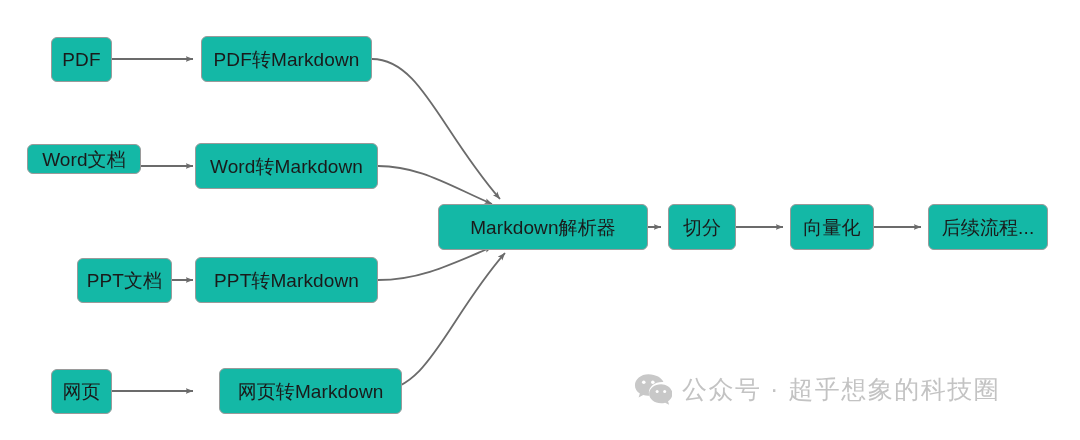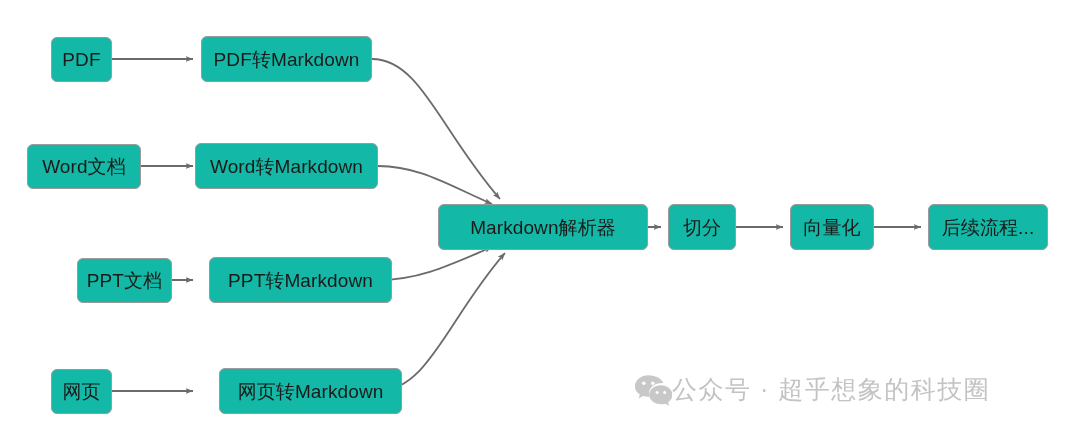--- a/index.html
+++ b/index.html
@@ -39,22 +39,22 @@
     white-space: nowrap;
   }
   .node-label {
     display: block;
     transform: translateY(-0.5px);
   }
   
   #watermark {
     position: absolute;
     display: flex;
-    align-items: flex-end;
-    gap: 0;
+    align-items: flex-start;
+    gap: 10px;
     color: #c3c3c3;
     font-size: 25px;
     letter-spacing: 1.5px;
     white-space: nowrap;
   }
   #watermark .wechat-icon {
     display: block;
     width: 38px;
     height: 32px;
   }
@@ -89,33 +89,33 @@
   </svg>
 
   <div class="node" style="left:51px; top:37px; width:61px; height:45px;">
     <span class="node-label">PDF</span>
   </div>
 
   <div class="node" style="left:201px; top:36px; width:171px; height:46px;">
     <span class="node-label">PDF转Markdown</span>
   </div>
 
-  <div class="node" style="left:27px; top:144px; width:114px; height:45px;">
+  <div class="node" style="left:27px; top:144px; width:114px; height:30px;">
     <span class="node-label">Word文档</span>
   </div>
 
   <div class="node" style="left:195px; top:143px; width:183px; height:46px;">
     <span class="node-label">Word转Markdown</span>
   </div>
 
   <div class="node" style="left:33px; top:258px; width:95px; height:45px;margin-left:44px;">
     <span class="node-label">PPT文档</span>
   </div>
 
-  <div class="node" style="left:209px; top:257px; width:183px; height:46px;">
+  <div class="node" style="left:195px; top:257px; width:183px; height:46px;">
     <span class="node-label">PPT转Markdown</span>
   </div>
 
   <div class="node" style="left:51px; top:369px; width:61px; height:45px;">
     <span class="node-label">网页</span>
   </div>
 
   <div class="node" style="left:195px; top:368px; width:183px; height:46px;margin-left:24px;">
     <span class="node-label">网页转Markdown</span>
   </div>

